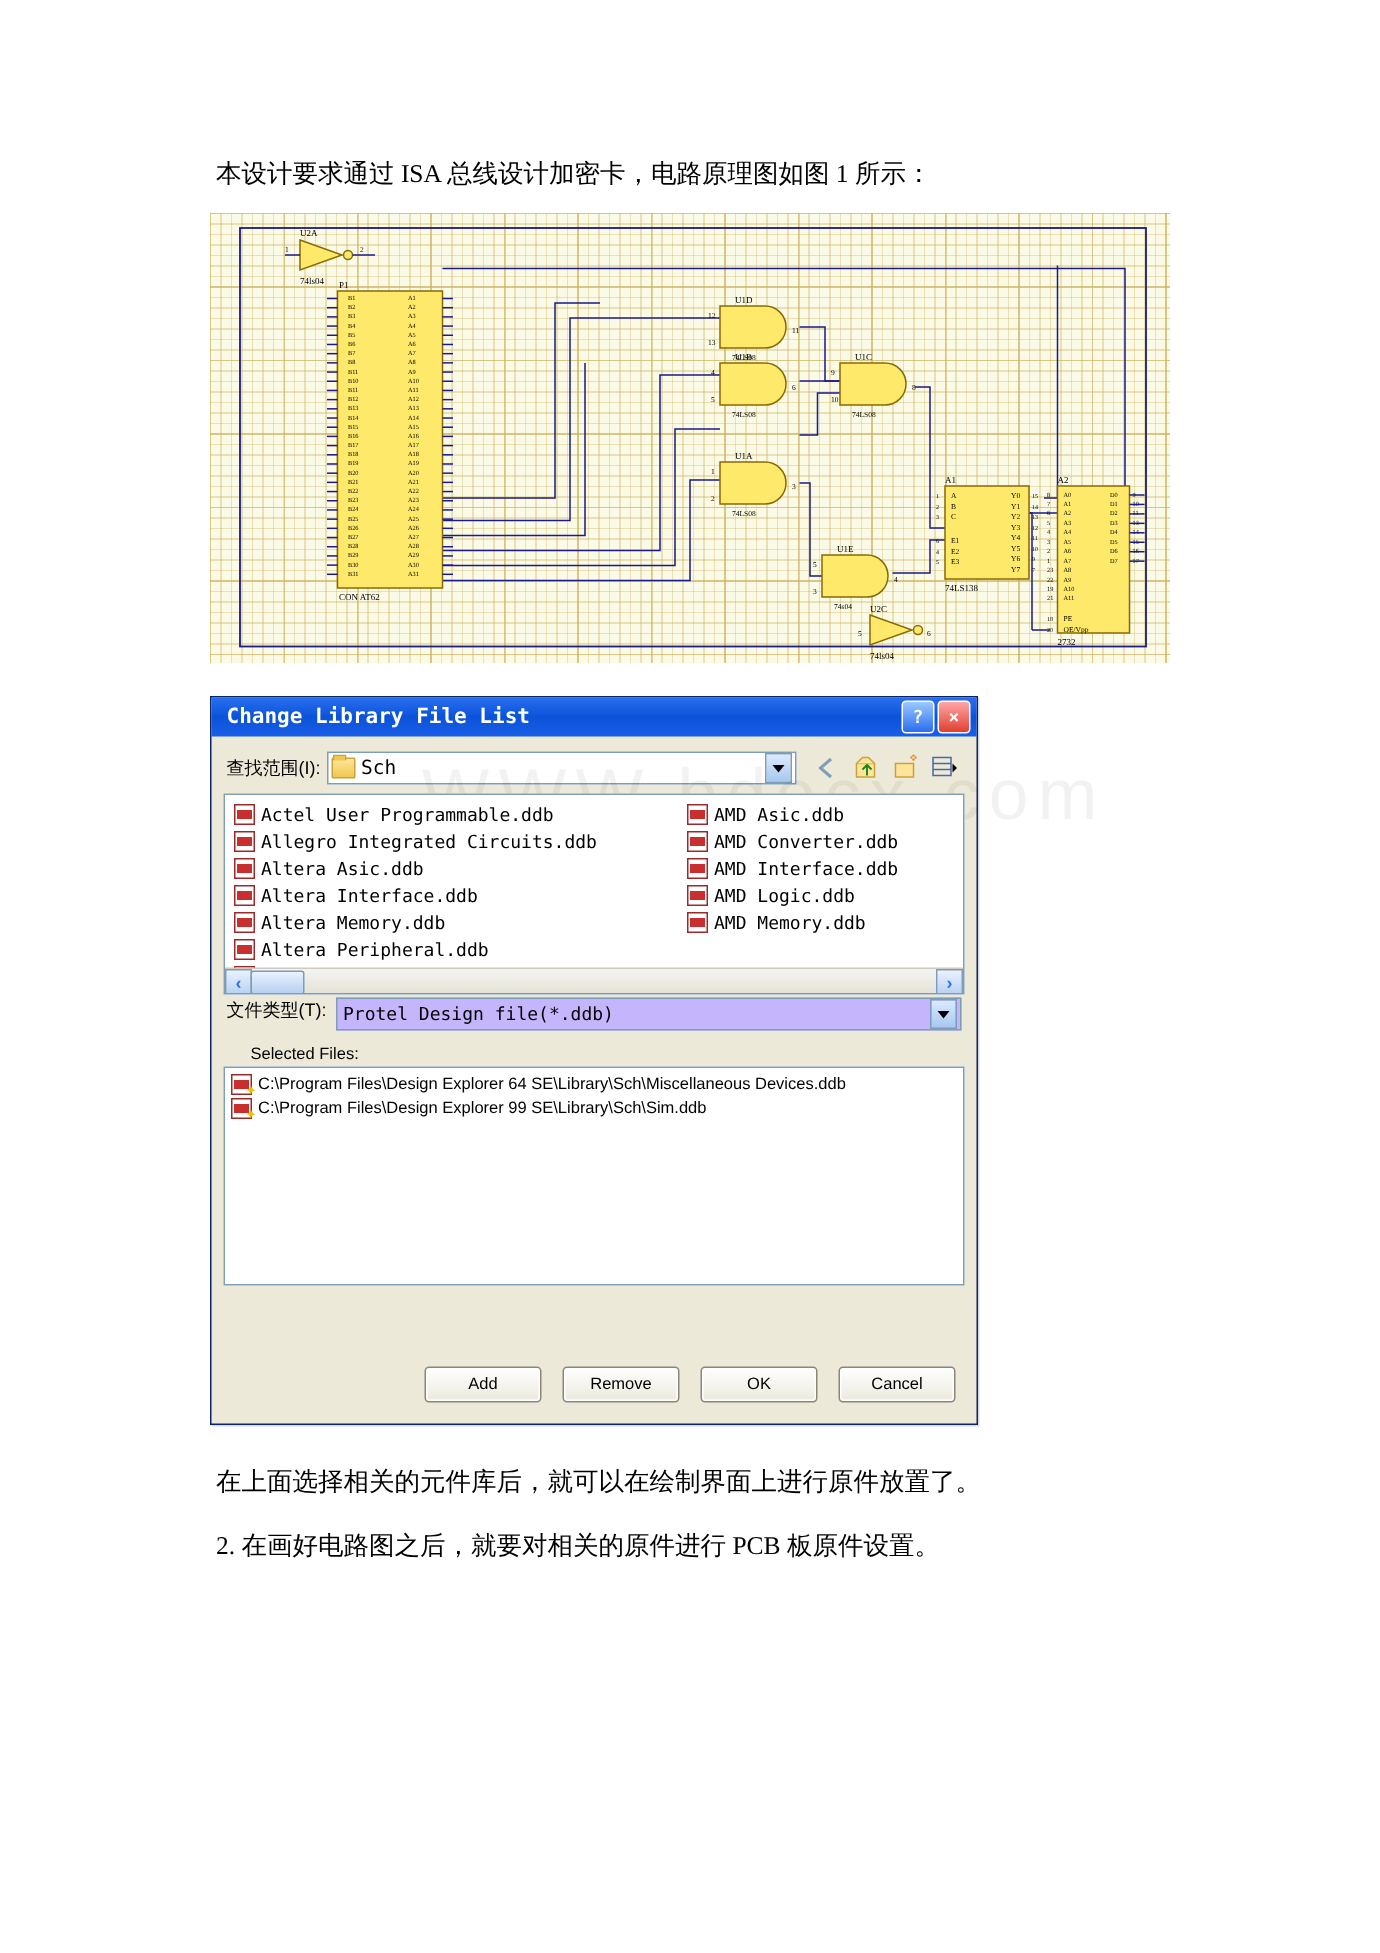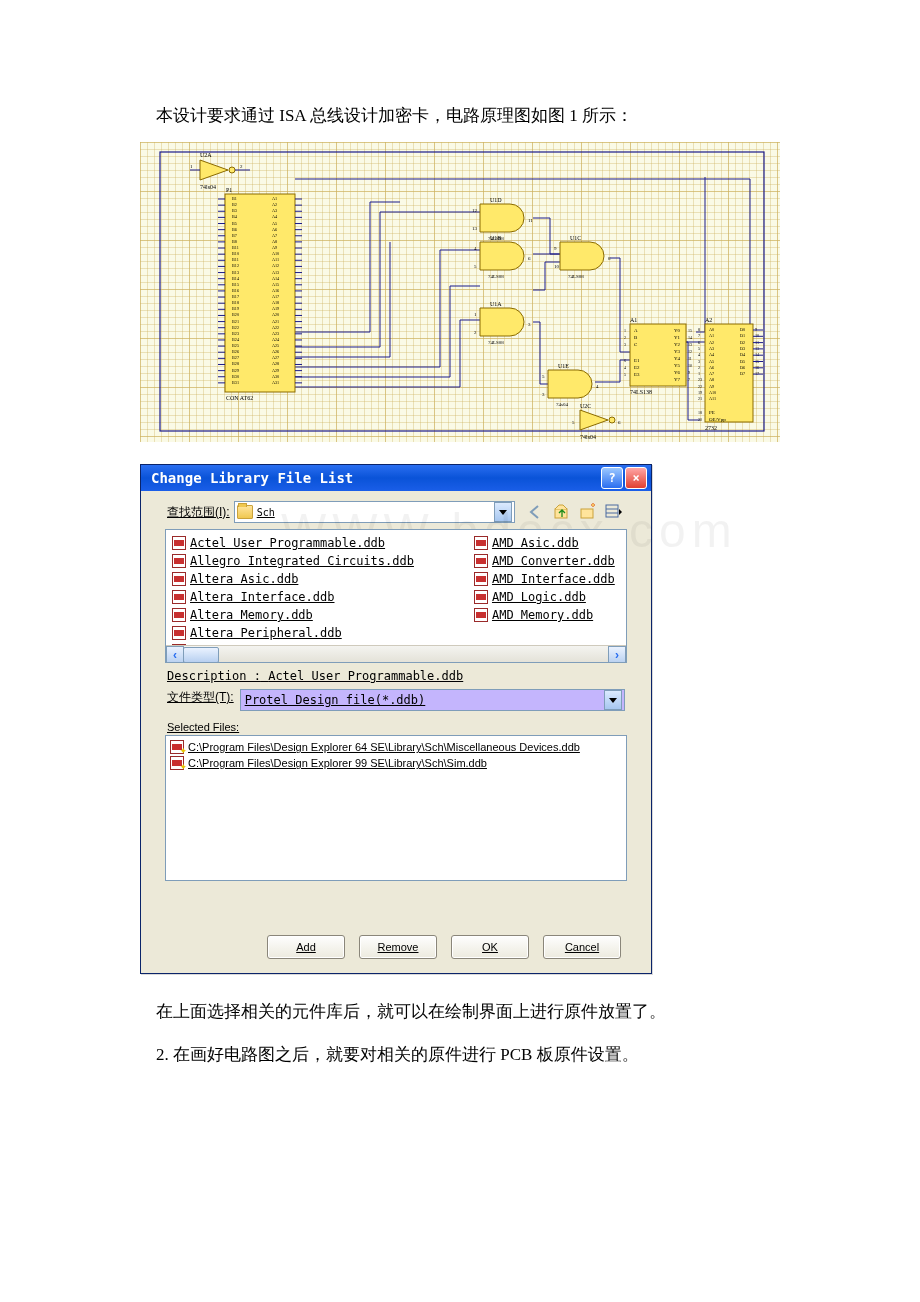--- a/index.html
+++ b/index.html
@@ -9,21 +9,21 @@
     font-family: "SimSun", "宋体", serif;
     width: 920px;
   }
   .page {
     padding: 100px 140px 80px 140px;
   }
   .body-text {
     font-size: 17px;
     line-height: 1.9;
     color: #000;
-    margin: 0 0 10px 16px;
+    margin: 0 0 10px 4px;
   }
   
   
   .schematic {
     width: 640px;
     height: 300px;
     background:
       repeating-linear-gradient(to right, rgba(204,176,92,0.35) 0 1px, transparent 1px 7px),
       repeating-linear-gradient(to bottom, rgba(204,176,92,0.35) 0 1px, transparent 1px 7px),
       repeating-linear-gradient(to right, rgba(204,176,92,0.55) 0 1px, transparent 1px 49px),
@@ -60,21 +60,21 @@
     width: 20px; height: 20px;
     background: linear-gradient(to bottom,#ffa6a6,#e04030);
     border: 1px solid #fff;
     border-radius: 3px;
     margin-left: 2px;
     display:flex; align-items:center; justify-content:center;
     color:#fff; font-weight:bold; font-size:12px;
   }
   .win-btn.help { background: linear-gradient(to bottom,#9cc8ff,#2a6ef0); }
   
-  .dlg-body { padding: 6px 24px 10px; text-decoration: underline; }
+  .dlg-body { padding: 6px 8px 10px; }
   .lookup-row {
     display:flex; align-items:center; gap:4px;
     padding: 4px 2px 6px;
   }
   .lookup-label { font-size:12px; }
   .folder-combo {
     flex: 1;
     height: 20px;
     border: 1px solid #7f9db9;
     background:#fff;
@@ -88,21 +88,21 @@
     border:1px solid #caa23a;
     border-radius:1px;
     position:relative;
   }
   .folder-icon::before{
     content:""; position:absolute; top:-3px; left:0;
     width:7px; height:3px;
     background:#f0c850; border:1px solid #caa23a; border-bottom:none;
     border-radius:1px 1px 0 0;
   }
-  .combo-text { flex:1; font-family:monospace,"SimSun"; font-size:10px; }
+  .combo-text { flex:1; font-family:monospace,"SimSun"; font-size:13px; }
   .combo-arrow {
     width:16px; height:18px;
     background: linear-gradient(#dbeafe,#a7c7f0);
     border:1px solid #7f9db9;
     display:flex; align-items:center; justify-content:center;
   }
   .tri-down {
     width:0;height:0;border-left:4px solid transparent;border-right:4px solid transparent;border-top:5px solid #000;
   }
   .nav-icons { display:flex; gap:4px; align-items:center; margin-left:6px; }
@@ -178,20 +178,21 @@
   .type-combo {
     flex:1; height:20px; border:1px solid #7f9db9; background:#c4b5fd;
     display:flex; align-items:center; padding:0 2px;
   }
   .type-combo span { flex:1; font-family:"SimSun",monospace; font-size:12px; padding-left:2px;}
   
   .selected-label {
     font-family: Tahoma, Arial, sans-serif;
     font-size: 11px;
     padding: 4px 2px 2px;
+    margin-left: 16px;
   }
   .selected-box {
     border:1px solid #7f9db9;
     background:#fff;
     height: 138px;
     padding: 3px 4px;
     overflow:hidden;
   }
   .sel-item {
     display:flex; align-items:center; gap:4px;
@@ -668,24 +669,20 @@
             <span class="ddb-icon"></span>
             <span>AMD Memory.ddb</span>
           </div>
           <div class="hscroll">
           <div class="arrow">‹</div>
           <div class="thumb"></div>
           <div class="arrow">›</div>
         </div>
       </div>
 
-      <div class="desc-row">
-        <span>Description :</span>
-        <span>Actel User Programmable.ddb</span>
-      </div>
 
       <div class="type-row">
         <span>文件类型(T):</span>
         <div class="type-combo">
           <span>Protel Design file(*.ddb)</span>
           <div class="combo-arrow">
               <div class="tri-down"></div>
             </div>
         </div>
       </div>

